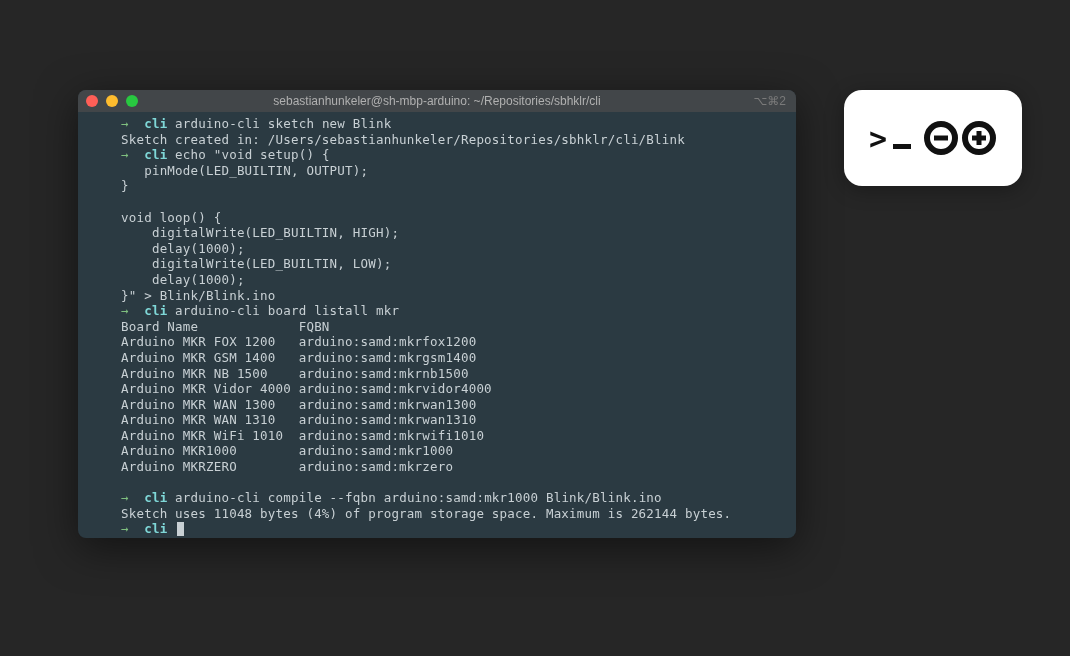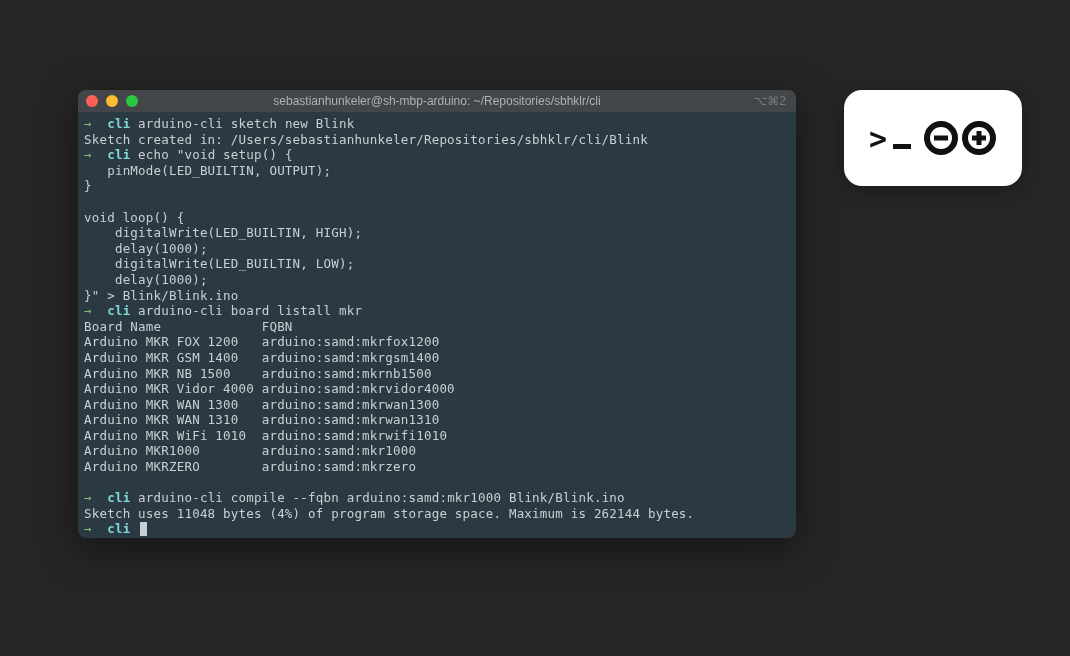--- a/index.html
+++ b/index.html
@@ -64,20 +64,21 @@
       font-size: 12px;
       font-family: -apple-system, BlinkMacSystemFont, "Segoe UI", sans-serif;
     }
     .terminal-body {
       padding: 4px 6px;
       color: #c8d0d4;
       font-size: 12.5px;
       line-height: 15.6px;
       white-space: pre;
       letter-spacing: 0.2px;
+      margin-left: 37px;
     }
     .prompt-arrow {
       color: #7fbf7f;
     }
     .prompt-dir {
       color: #7fd7d7;
       font-weight: bold;
     }
     .cursor {
       display: inline-block;

